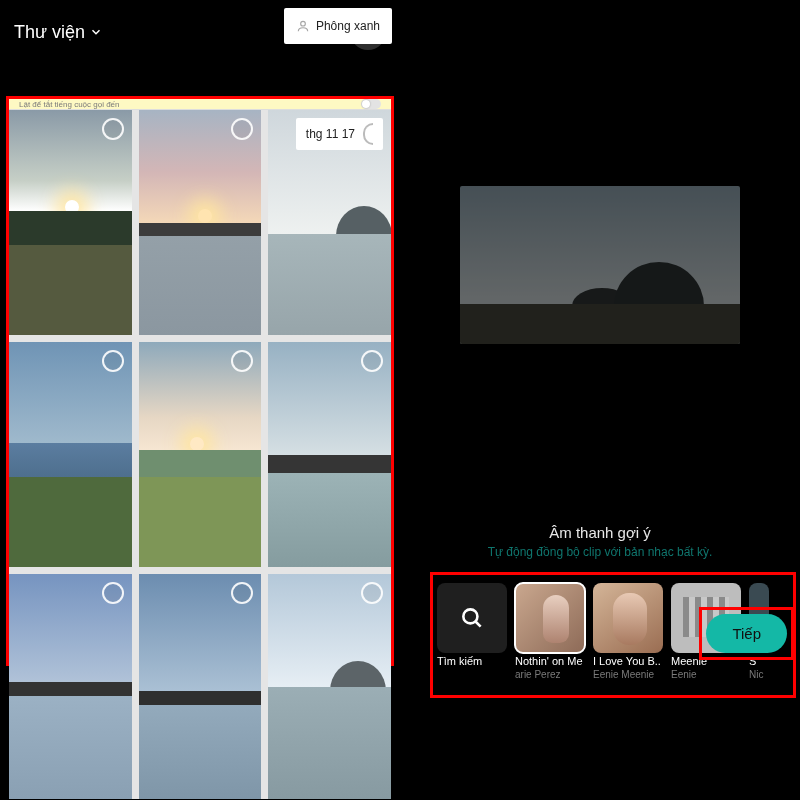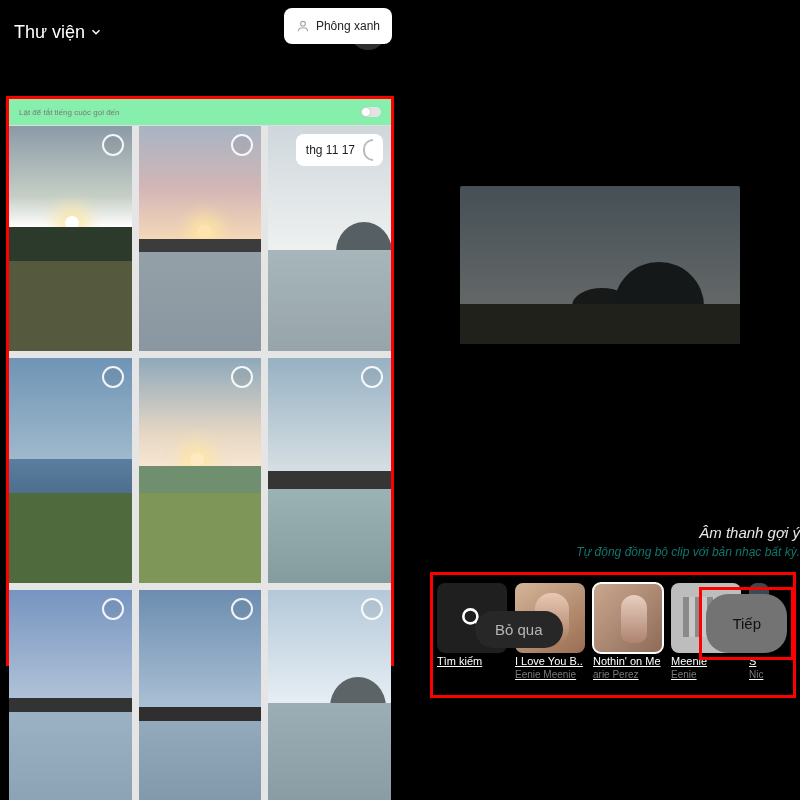--- a/index.html
+++ b/index.html
@@ -10,58 +10,58 @@
 
   .lhead{display:flex;align-items:center;justify-content:space-between;padding:18px 14px 12px;height:58px;}
   .lib{font-size:18px;font-weight:500;display:flex;align-items:center;gap:4px;}
   .lib svg{display:block;}
   .chipwrap{display:flex;gap:6px;}
   .chip{background:#2d2d2d;border-radius:20px;height:36px;display:flex;align-items:center;justify-content:center;font-size:13px;color:#a7a7a7;}
   .chip.round{width:36px;}
   .chip.pill{padding:0 12px;gap:6px;}
 
   .gridwrap{position:absolute;left:6px;top:96px;right:6px;bottom:2px;border:3px solid #ff0000;}
-  .toggle-row{background:#86efac;color:#7a7a7a;font-size:8px;padding:8px 10px;display:flex;align-items:center;justify-content:space-between;border-bottom:1px solid #ddd;}
+  .toggle-row{background:#fef9c3;color:#7a7a7a;font-size:8px;padding:0 10px;display:flex;align-items:center;justify-content:space-between;border-bottom:1px solid #ddd;}
   .toggle{width:20px;height:10px;border-radius:10px;background:#e3e3e3;position:relative;}
   .toggle::after{content:'';width:8px;height:8px;border-radius:50%;background:#fff;position:absolute;left:1px;top:1px;box-shadow:0 0 2px rgba(0,0,0,.3);}
 
   .grid{display:grid;grid-template-columns:repeat(3,1fr);grid-auto-rows:225px;gap:7px;background:#e5e5e5;}
   .cell{position:relative;overflow:hidden;background:#6a7a6a;}
   .cell .sky{position:absolute;left:0;right:0;top:0;}
   .cell .mid{position:absolute;left:0;right:0;}
   .cell .land{position:absolute;left:0;right:0;bottom:0;}
   .sun{position:absolute;width:14px;height:14px;border-radius:50%;background:#fff;box-shadow:0 0 18px 10px rgba(255,230,160,.9);}
   .ring{position:absolute;top:8px;right:8px;width:22px;height:22px;border:2px solid rgba(255,255,255,.9);border-radius:50%;background:rgba(0,0,0,.05);}
-  .pill{position:absolute;top:8px;right:8px;background:#fff;color:#222;font-size:12px;font-weight:500;border-radius:8px;padding:5px 10px;display:flex;align-items:center;gap:4px;z-index:3;}
+  .pill{position:absolute;top:8px;right:8px;background:#fff;color:#222;font-size:12px;font-weight:500;border-radius:2px;padding:5px 10px;display:flex;align-items:center;gap:4px;z-index:3;}
   .pill .halfring{width:10px;height:22px;border:2px solid #bbb;border-radius:10px 0 0 10px;border-right:none;margin-left:4px;}
   .mtn{position:absolute;height:30px;border-radius:100% 100% 0 0/200% 200% 0 0;}
 
   
   .preview{position:absolute;left:60px;right:60px;top:186px;height:158px;overflow:hidden;border-radius:2px;filter:brightness(.45);}
   .preview .psky{position:absolute;inset:0;}
   .preview .pland{position:absolute;left:0;right:0;bottom:0;height:40px;background:#4a4a3e;}
   .preview .pmtn{position:absolute;left:55%;bottom:38px;width:90px;height:44px;background:#2f3536;border-radius:100% 100% 0 0/200% 200% 0 0;}
   .preview .pmtn2{position:absolute;left:40%;bottom:38px;width:60px;height:18px;background:#333838;border-radius:100% 100% 0 0/200% 200% 0 0;}
 
-  .sugg{position:absolute;left:0;right:0;top:524px;text-align:right;font-style:italic;}
+  .sugg{position:absolute;left:0;right:0;top:524px;text-align:center;}
   .sugg h{display:block;font-size:15px;color:#e8e8e8;font-weight:400;margin-bottom:4px;}
   .sugg p{font-size:12px;color:#0f766e;}
 
   .caro{position:absolute;left:30px;right:4px;top:572px;height:126px;border:3px solid #ff0000;padding:8px 4px 4px;display:flex;gap:8px;overflow:hidden;}
-  .tile{width:70px;flex:0 0 70px;display:flex;flex-direction:column;align-items:flex-start;gap:2px;text-decoration:underline;}
+  .tile{width:70px;flex:0 0 70px;display:flex;flex-direction:column;align-items:flex-start;gap:2px;}
   .thumb{width:70px;height:70px;border-radius:8px;position:relative;overflow:hidden;}
   .thumb.search{background:#1f1f1f;display:flex;align-items:center;justify-content:center;}
   .thumb.sel{outline:2px solid #fff;outline-offset:-1px;}
   .ttl{font-size:11px;color:#fff;white-space:nowrap;overflow:hidden;text-overflow:ellipsis;width:70px;}
   .sub{font-size:10px;color:#7a7a7a;white-space:nowrap;overflow:hidden;text-overflow:ellipsis;width:70px;}
 
   .foot{position:absolute;left:0;right:0;bottom:8px;height:56px;}
   .skip{position:absolute;left:75px;bottom:12px;background:#272727;color:#b6b6b6;border-radius:22px;padding:10px 20px;font-size:15px;}
   .nextwrap{position:absolute;right:6px;bottom:0;border:3px solid #ff0000;padding:4px;}
-  .next{background:#737373;color:#111;border-radius:22px;padding:21px 26px;font-size:15px;font-weight:500;}
+  .next{background:#14b8a6;color:#111;border-radius:22px;padding:11px 26px;font-size:15px;font-weight:500;}
 </style>
 </head>
 <body>
 
 <div class="pane left">
   <div class="lhead">
     <div class="lib">
       <span>Thư viện</span>
       <svg width="14" height="14" viewBox="0 0 24 24" fill="none" stroke="#fff" stroke-width="2.5">
           <polyline points="6 9 12 15 18 9"></polyline>
@@ -182,46 +182,45 @@
       <div class="thumb search">
         <svg width="26" height="26" viewBox="0 0 24 24" fill="none" stroke="#fff" stroke-width="2.4">
             <circle cx="10.5" cy="10.5" r="6.5"></circle>
             <line x1="20" y1="20" x2="15.2" y2="15.2"></line>
           </svg>
       </div>
       <div class="ttl">Tìm kiếm</div>
       <div class="sub"></div>
     </div>
     <div class="tile">
+      <div class="thumb sel" style="background:linear-gradient(135deg,#caa88f,#8d6a57);">
+          <div style="position:absolute;left:28px;top:12px;width:26px;height:48px;background:linear-gradient(#e8cfc0,#ae8370);border-radius:14px 14px 10px 10px;"></div>
+        </div>
+      <div class="ttl">Nothin' on Me</div>
+      <div class="sub">arie Perez</div>
+    </div>
+    <div class="tile">
       <div class="thumb" style="background:linear-gradient(145deg,#d4b598,#9a6d52);">
           <div style="position:absolute;left:20px;top:10px;width:34px;height:52px;background:linear-gradient(#e8c9b4,#a87a60);border-radius:16px;"></div>
         </div>
       <div class="ttl">I Love You B..</div>
       <div class="sub">Eenie Meenie</div>
     </div>
     <div class="tile">
-      <div class="thumb sel" style="background:linear-gradient(135deg,#caa88f,#8d6a57);">
-          <div style="position:absolute;left:28px;top:12px;width:26px;height:48px;background:linear-gradient(#e8cfc0,#ae8370);border-radius:14px 14px 10px 10px;"></div>
-        </div>
-      <div class="ttl">Nothin' on Me</div>
-      <div class="sub">arie Perez</div>
-    </div>
-    <div class="tile">
       <div class="thumb" style="background:#bdbdbd;">
           <div style="position:absolute;left:12px;top:14px;width:46px;height:40px;background:repeating-linear-gradient(90deg,#8a8a8a 0 6px,#c8c8c8 6px 12px);"></div>
         </div>
       <div class="ttl">Meenie</div>
       <div class="sub">Eenie</div>
     </div>
     <div class="tile" style="width:20px;flex:0 0 20px;">
       <div class="thumb" style="width:20px;background:#3a4a52;"></div>
       <div class="ttl" style="width:20px">S</div>
       <div class="sub" style="width:20px">Nic</div>
     </div>
   </div>
 
   <div class="foot">
-    <div class="skip">Bỏ qua</div>
     <div class="nextwrap">
       <div class="next">Tiếp</div>
     </div>
   </div>
 </div>
 
 </body></html>

